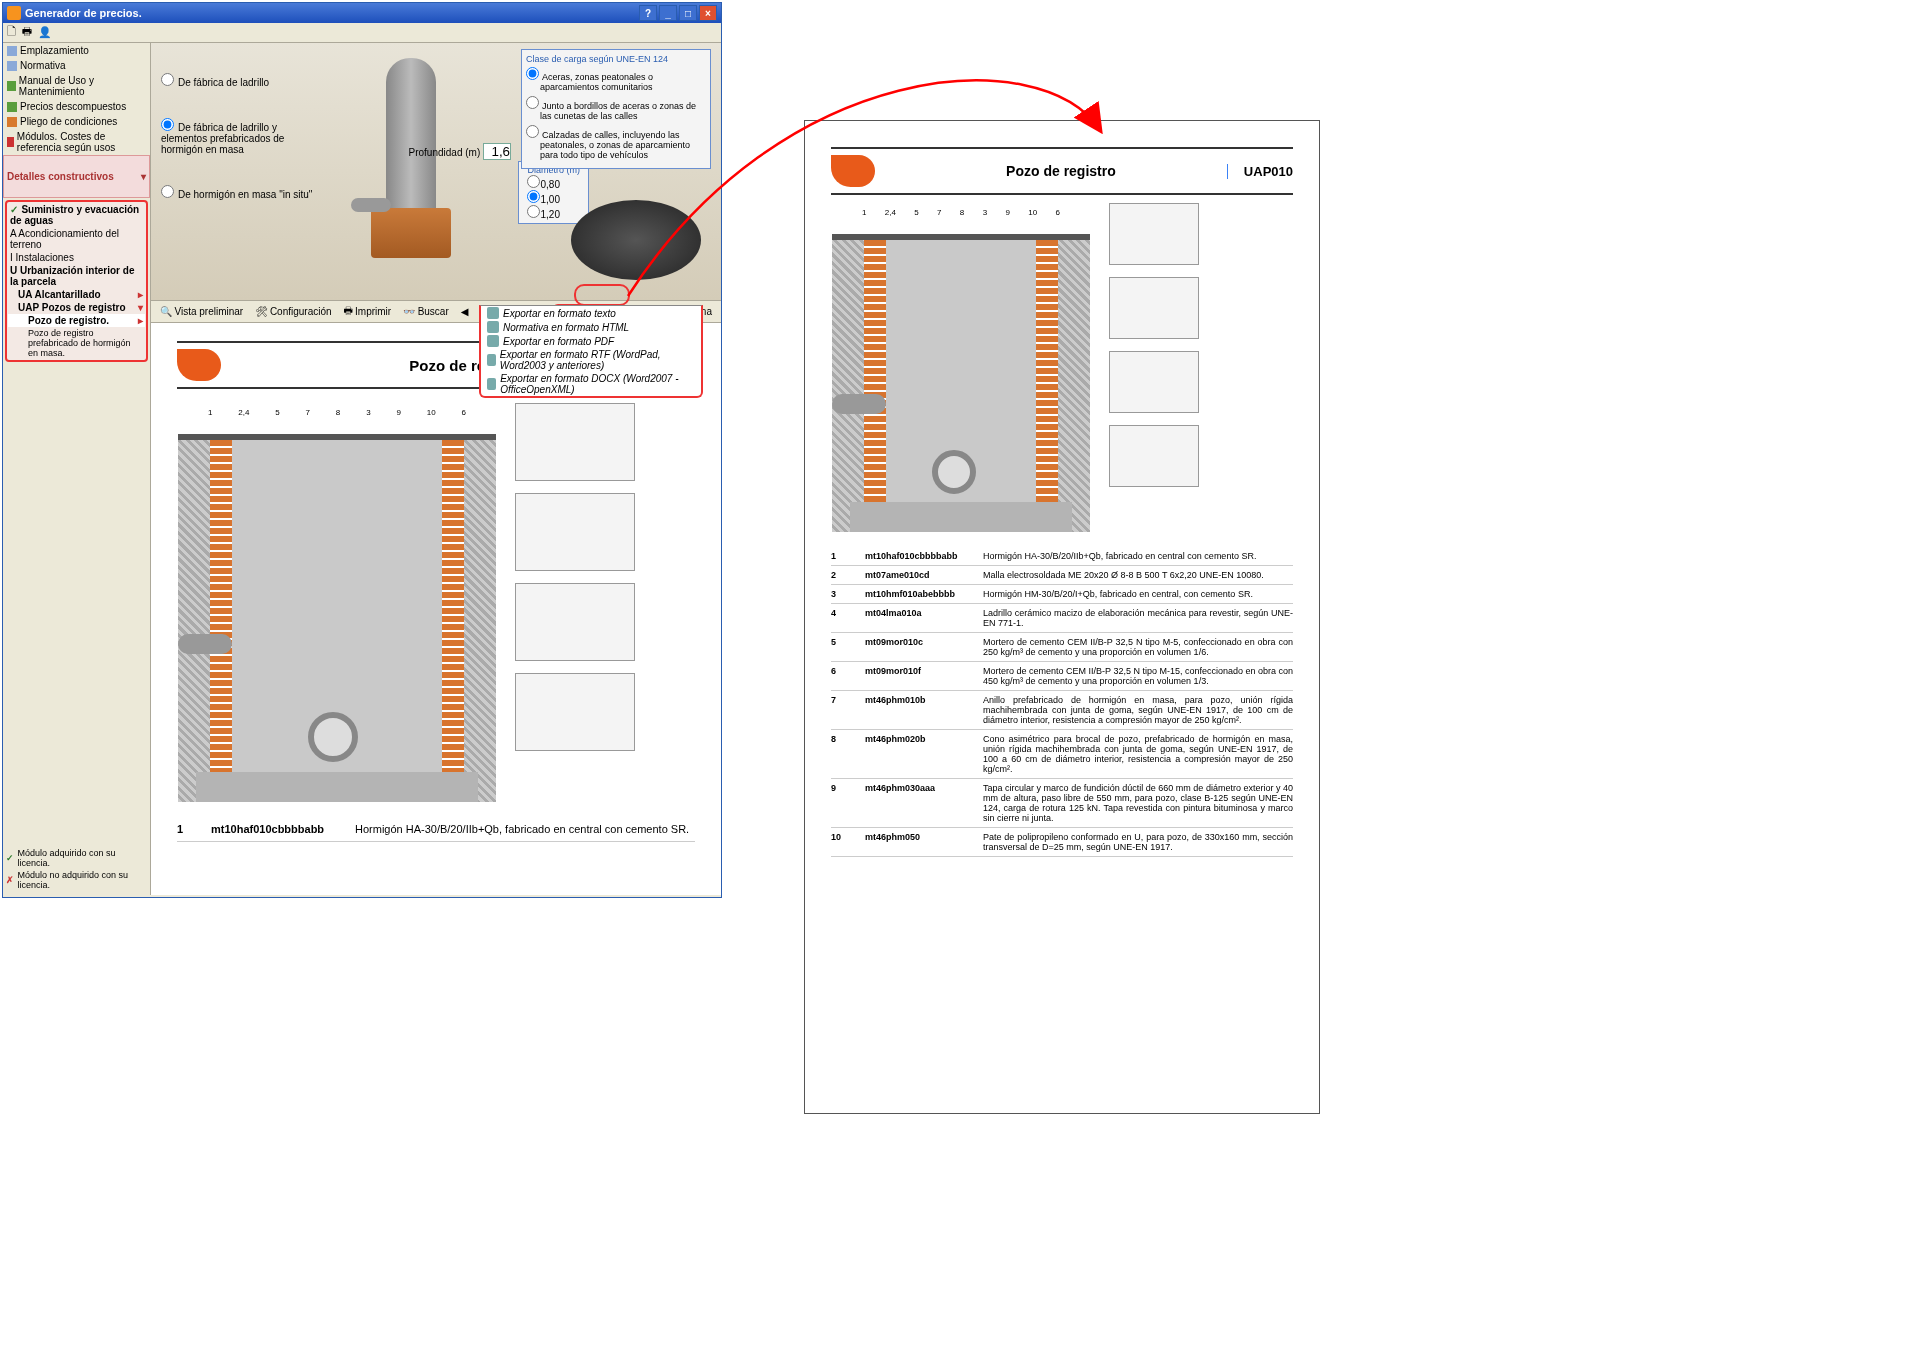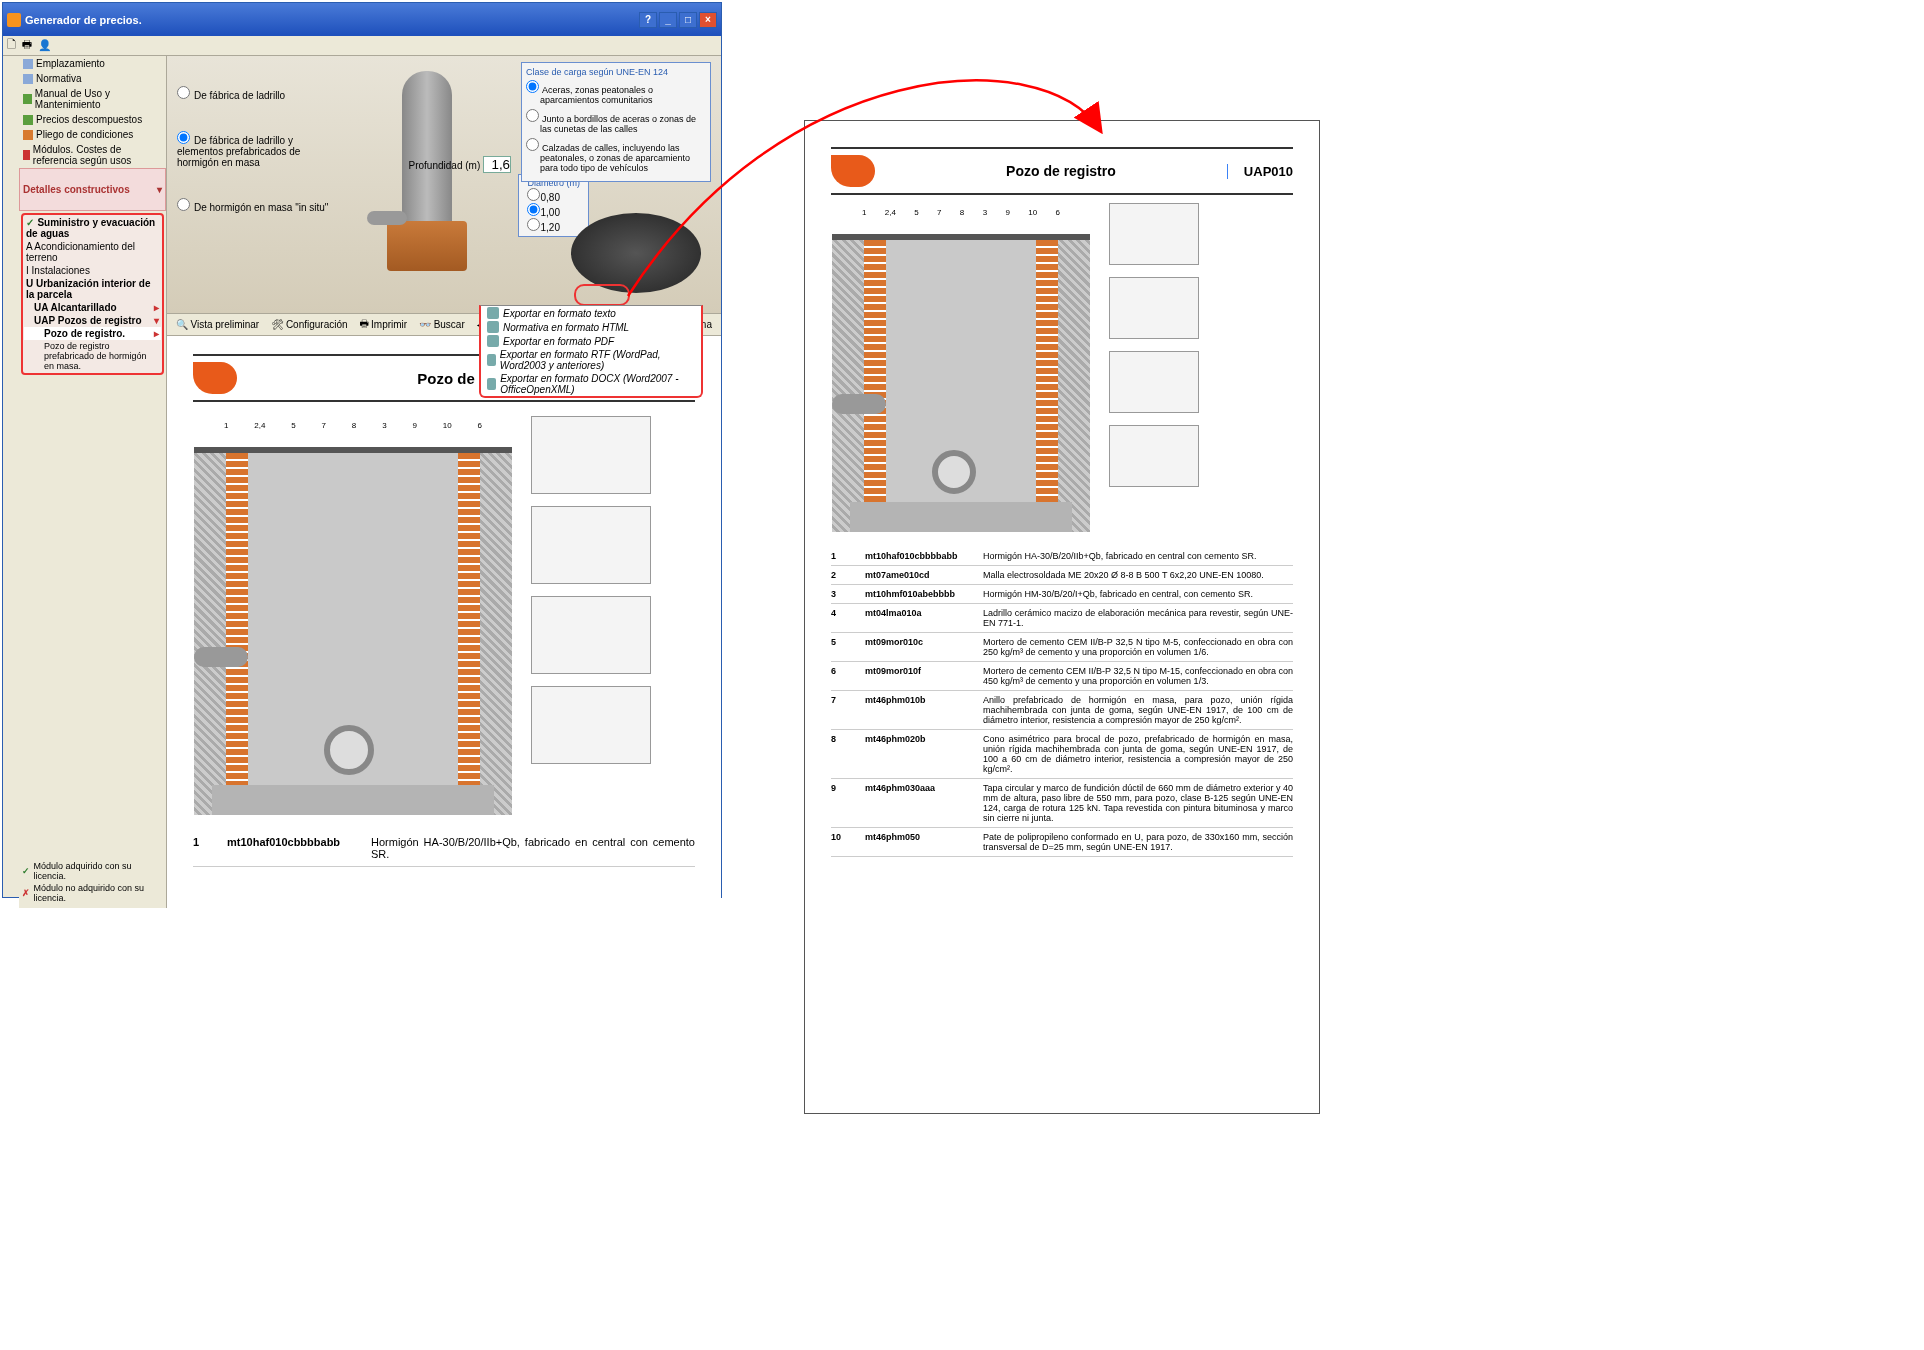--- a/index.html
+++ b/index.html
@@ -1,32 +1,32 @@
 <!DOCTYPE html>
 <html><head>
 <meta charset="utf-8">
 <style>
 * { box-sizing: border-box; margin: 0; padding: 0; }
 body { font-family: Tahoma, Arial, sans-serif; font-size: 10px; background: #fff; width: 1924px; height: 1350px; position: relative; }
 
 
 .app-window { position: absolute; left: 2px; top: 2px; width: 720px; height: 896px; border: 1px solid #2a5db0; background: #ece9d8; }
-.titlebar { height: 33px; background: linear-gradient(#4a7bd8,#1d4fbb); color:#fff; display:flex; align-items:center; padding:0 4px; font-size:11px; font-weight:bold; }
+.titlebar { height: 20px; background: linear-gradient(#4a7bd8,#1d4fbb); color:#fff; display:flex; align-items:center; padding:0 4px; font-size:11px; font-weight:bold; }
 .titlebar .title-icon { width:14px; height:14px; background:#f7931e; border-radius:2px; margin-right:4px;}
 .titlebar .spacer{flex:1;}
 .win-btn{width:18px;height:16px;margin-left:2px;display:flex;align-items:center;justify-content:center;border:1px solid #2a5db0;font-size:10px;cursor:pointer;}
 .win-help{background:#3d6fd0;color:#fff;}
 .win-min,.win-max{background:#3d6fd0;color:#fff;}
 .win-close{background:#e05030;color:#fff;}
 
 .mini-toolbar{height:20px;background:#ece9d8;border-bottom:1px solid #aca899;display:flex;align-items:center;padding:0 4px;gap:6px;}
 .mini-toolbar span{font-size:11px;}
 
 .app-body{display:flex;height:calc(100% - 42px);}
-.sidebar{width:148px;background:#ece9d8;border-right:1px solid #aca899;display:flex;flex-direction:column;margin-left:16px;}
+.sidebar{width:148px;background:#ece9d8;border-right:1px solid #aca899;display:flex;flex-direction:column;}
 .side-item{padding:2px 4px;font-size:10px;display:flex;align-items:center;gap:3px;cursor:pointer;}
 .side-icon{width:10px;height:10px;display:inline-block;}
 .si-blue{background:#8aa9d8;}
 .si-green{background:#5a9e3d;}
 .si-orange{background:#d87a2e;}
 .si-red{background:#c33;}
 
 .side-section{background:#f3dcdc;border:1px solid #d99;padding:15px 3px;font-size:10px;font-weight:bold;color:#a33;}
 .tree-box{border:2px solid #e33;border-radius:4px;margin:2px;padding:1px;font-size:10px;background:#f3e9e4;}
 .tree-row{padding:1px 2px;cursor:pointer;}

